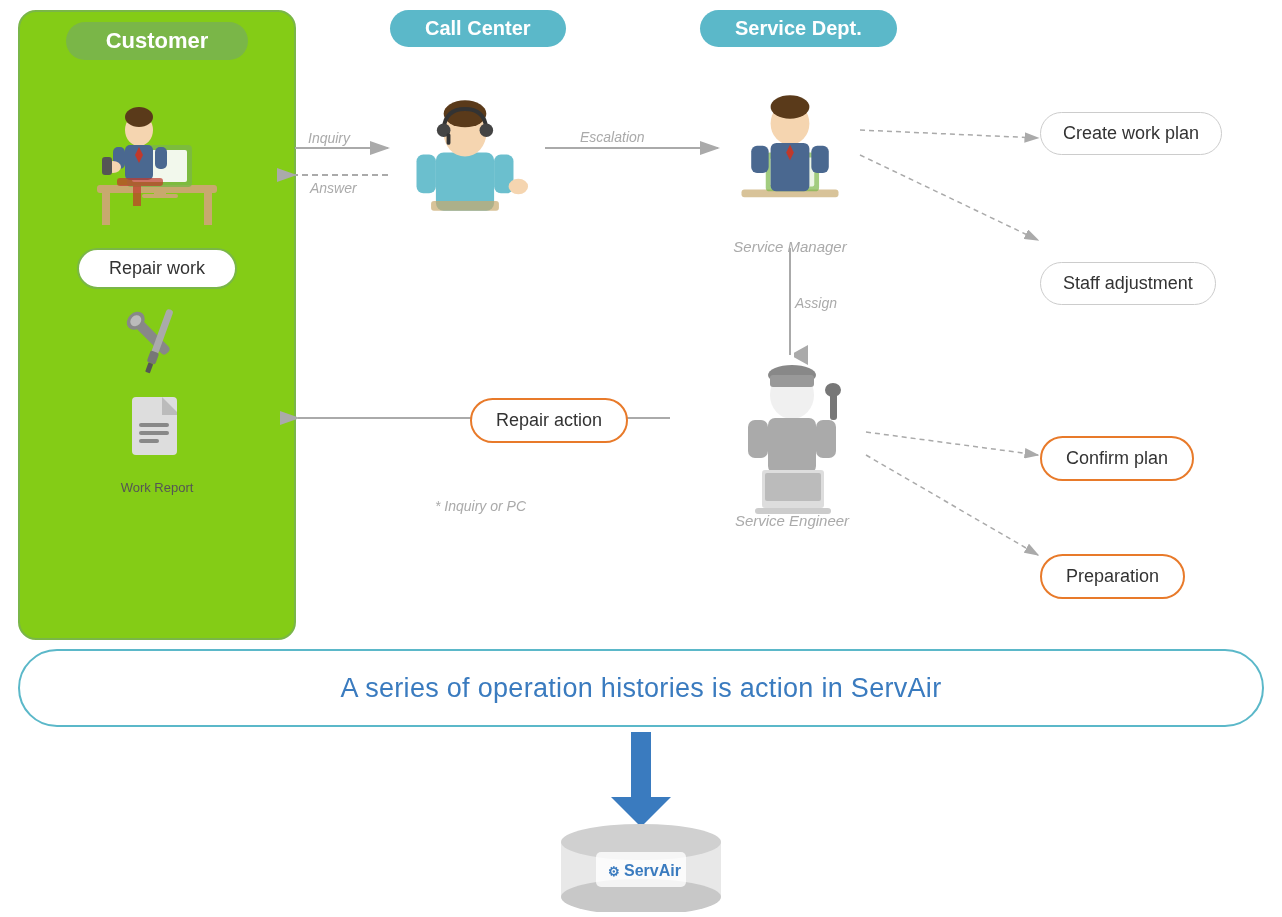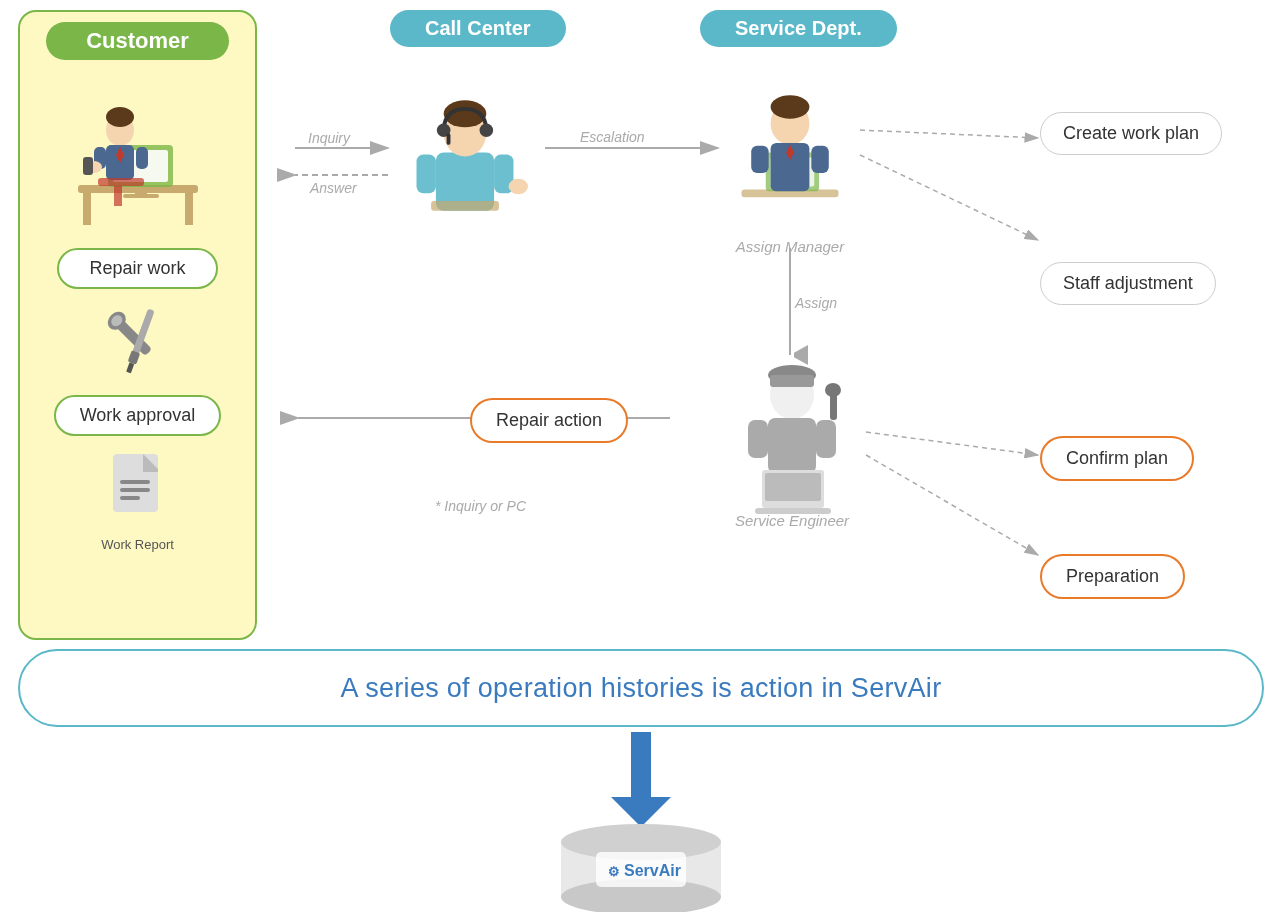--- a/index.html
+++ b/index.html
@@ -25,23 +25,23 @@
       height: 660px;
       position: relative;
       background: #fff;
     }
 
     
     .customer-panel {
       position: absolute;
       left: 18px;
       top: 10px;
-      width: 239px;
+      width: 278px;
       height: 630px;
-      background: #fef9c3;
+      background: #84cc16;
       border: 2px solid #7ab648;
       border-radius: 18px;
       display: flex;
       flex-direction: column;
       align-items: center;
       padding-top: 10px;
     }
 
     .customer-header {
       background: #7ab648;
@@ -248,21 +248,20 @@
           <ellipse cx="40" cy="10" rx="6" ry="5" fill="#bbb"></ellipse>
         </g>
 
         <g transform="rotate(20, 40, 40)">
           <rect x="38" y="5" width="7" height="50" rx="3" fill="#aaa"></rect>
           <rect x="37" y="50" width="9" height="12" rx="2" fill="#777"></rect>
           <rect x="39" y="62" width="5" height="10" rx="1" fill="#555"></rect>
         </g>
       </svg>
 
-      <div class="pill-green-work">Work approval</div>
 
       <svg class="doc-icon" viewBox="0 0 60 75">
         <rect x="5" y="2" width="45" height="58" rx="4" fill="#ddd"></rect>
         <polygon points="35,2 50,17 50,20 35,20 35,2" fill="#bbb"></polygon>
         <rect x="12" y="28" width="30" height="4" rx="2" fill="#888"></rect>
         <rect x="12" y="36" width="30" height="4" rx="2" fill="#888"></rect>
         <rect x="12" y="44" width="20" height="4" rx="2" fill="#888"></rect>
       </svg>
 
       <div class="work-report-label">Work Report</div>
@@ -305,21 +304,21 @@
       <ellipse cx="70" cy="33" rx="20" ry="12" fill="#5a3a1a"></ellipse>
 
       <rect x="50" y="70" width="40" height="50" rx="6" fill="#4a6890"></rect>
 
       <polygon points="70,72 74,80 70,88 66,80" fill="#c0392b"></polygon>
 
       <rect x="30" y="73" width="18" height="28" rx="6" fill="#4a6890"></rect>
       <rect x="92" y="73" width="18" height="28" rx="6" fill="#4a6890"></rect>
     </svg>
 
-    <div class="figure-label" style="left:720px; top:238px; width:140px;">Assign Manager</div>
+    <div class="figure-label" style="left:720px; top:238px; width:140px;">Service Manager</div>
 
     <svg class="figure-serviceengineer" viewBox="0 0 145 165">
 
       <ellipse cx="72" cy="45" rx="22" ry="24" fill="#f0f0f0"></ellipse>
 
       <ellipse cx="72" cy="25" rx="24" ry="10" fill="#888"></ellipse>
       <rect x="50" y="25" width="44" height="12" rx="3" fill="#999"></rect>
 
       <rect x="48" y="68" width="48" height="55" rx="7" fill="#aaa"></rect>
 

